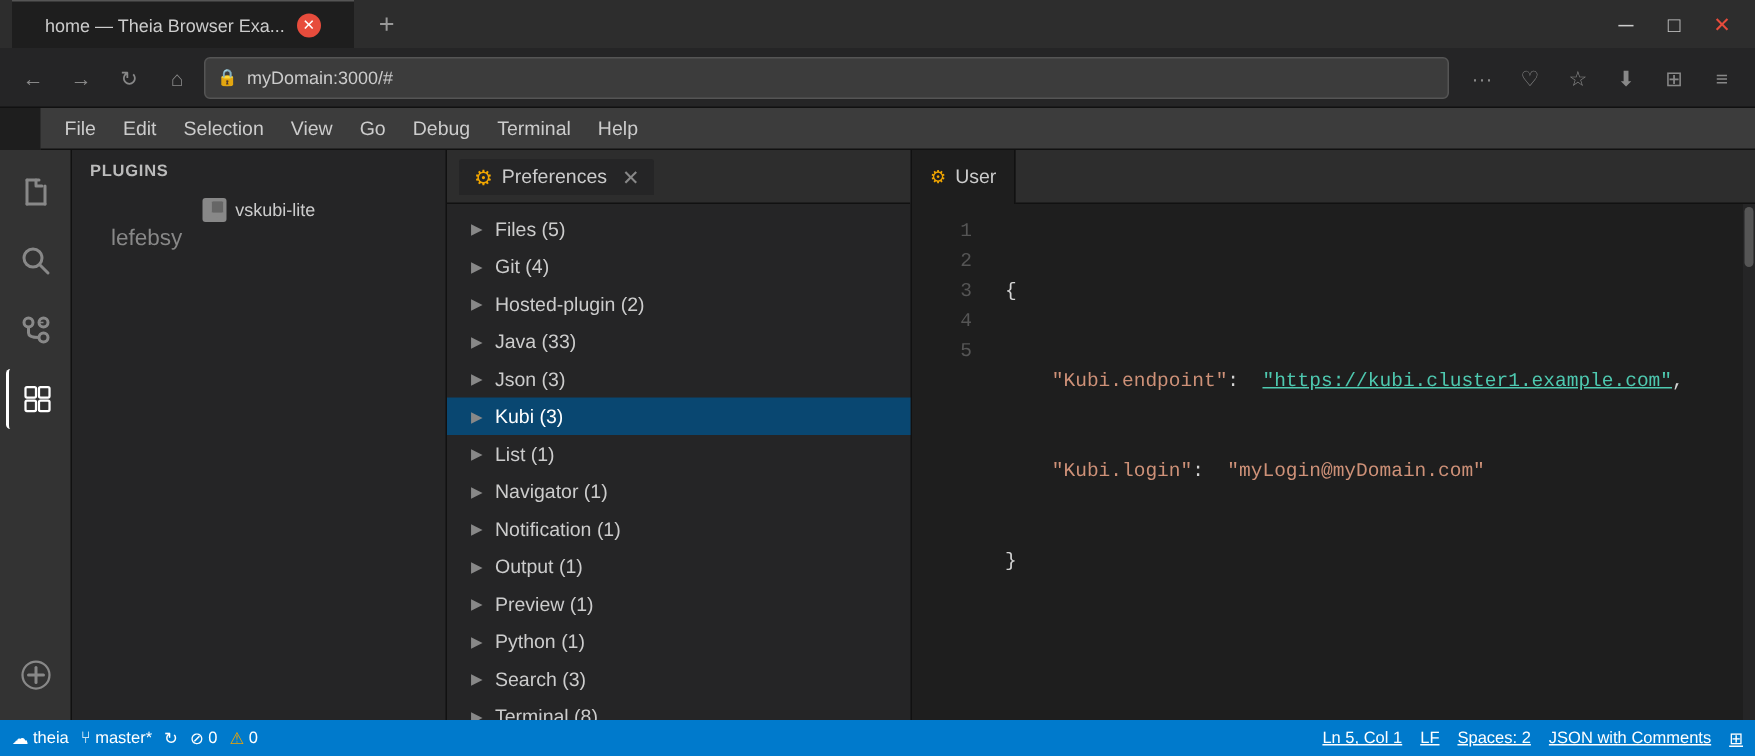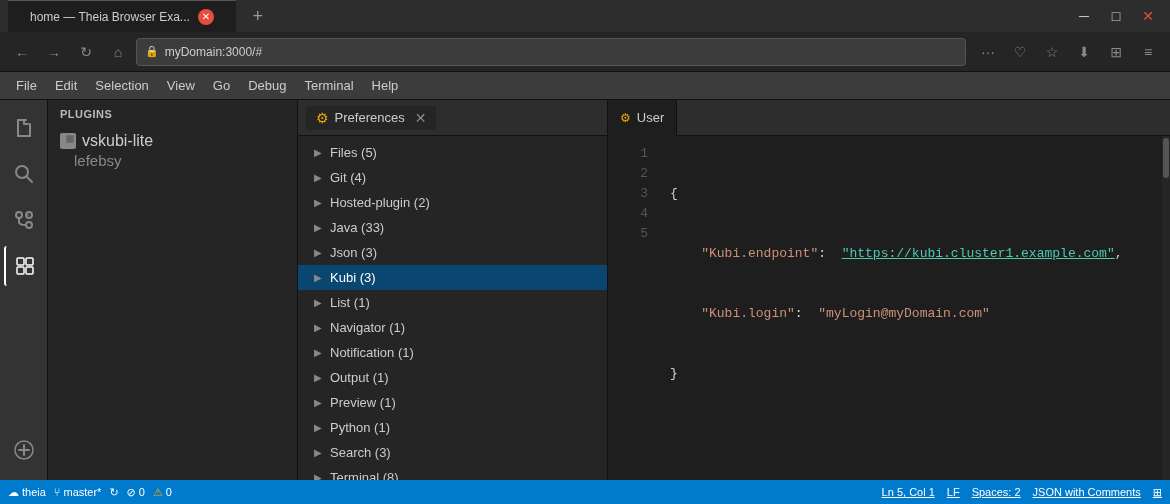--- a/index.html
+++ b/index.html
@@ -114,20 +114,21 @@
 
     
     .menubar {
       display: flex;
       align-items: center;
       background: #3c3c3c;
       height: 28px;
       padding: 0 8px;
       gap: 2px;
       border-bottom: 1px solid #111;
+      margin-left: 27px;
     }
     .menu-item {
       padding: 2px 8px;
       color: #ccc;
       cursor: pointer;
       font-size: 13px;
       border-radius: 2px;
     }
 
     
@@ -184,21 +185,22 @@
       padding: 4px 12px;
       display: flex;
       flex-direction: column;
       gap: 2px;
     }
     .plugin-name {
       display: flex;
       align-items: center;
       gap: 6px;
       color: #ccc;
-      font-size: 16px;
+      font-size: 12px;
+      justify-content: center;
     }
     .plugin-icon {
       width: 16px;
       height: 16px;
       background: #888;
       border-radius: 2px;
       display: flex;
       align-items: center;
       justify-content: center;
       font-size: 10px;

